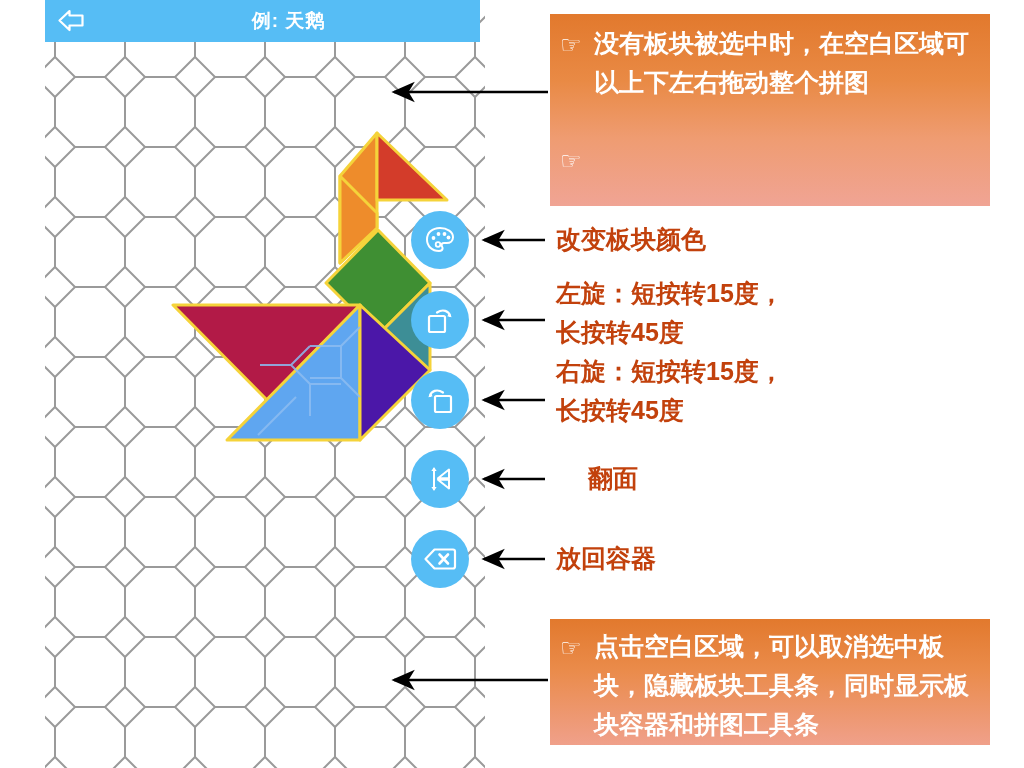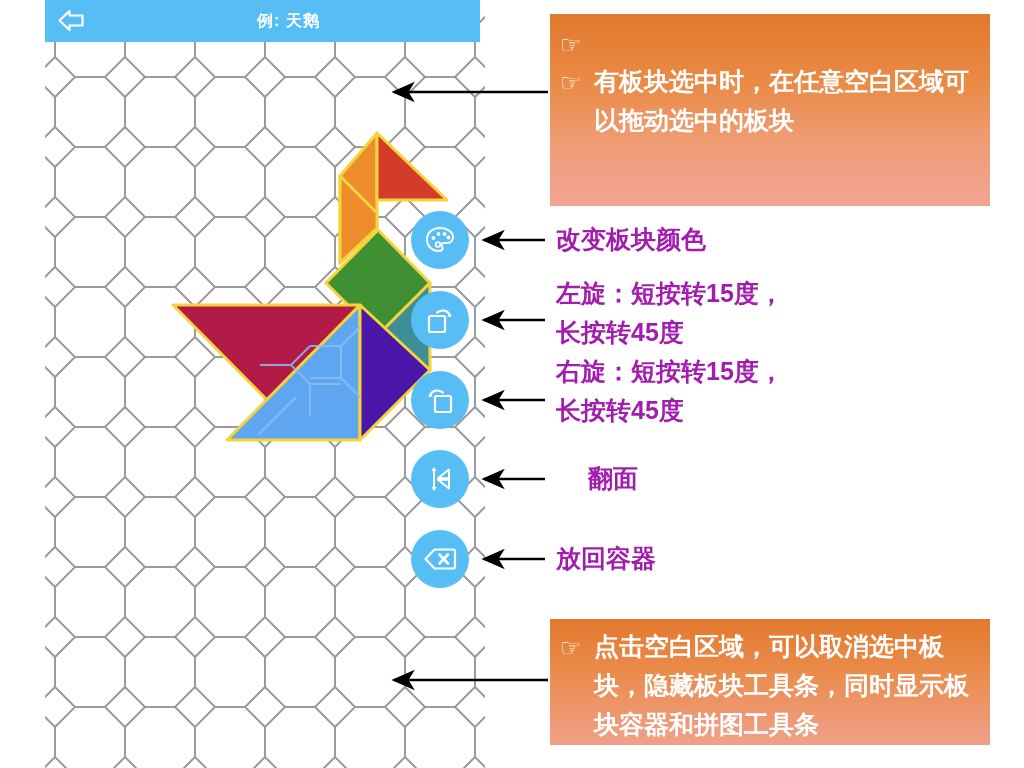--- a/index.html
+++ b/index.html
@@ -51,21 +51,21 @@
     height: 42px;
     display: flex;
     align-items: center;
     justify-content: center;
     flex: none;
   }
   #header-title {
     flex: 1;
     text-align: center;
     color: #ffffff;
-    font-size: 16px;
+    font-size: 19px;
     font-weight: bold;
     letter-spacing: 1px;
     line-height: 42px;
     white-space: nowrap;
   }
 
   
   #tangram {
     position: absolute;
     left: 110px;
@@ -123,21 +123,21 @@
     position: absolute;
     left: 0;
     top: 1px;
     font-size: 24px;
     line-height: 39px;
   }
 
   
   .plain-label {
     position: absolute;
-    color: #a21caf;
+    color: #c2410c;
     font-size: 25px;
     font-weight: bold;
     line-height: 39px;
     white-space: pre-line;
   }
 
   
   #arrows-layer {
     position: absolute;
     left: 0; top: 0;
@@ -263,24 +263,24 @@
     <line x1="545" y1="400" x2="484" y2="400"></line>
     <line x1="545" y1="479" x2="484" y2="479"></line>
     <line x1="545" y1="559" x2="484" y2="559"></line>
     <line x1="548" y1="680" x2="394" y2="680"></line>
   </g>
 </svg>
 
 <div id="note-top" class="note-box">
   <p class="note-para">
     <span class="hand-icon">☞</span>
+    <span>没有板块被选中时，在空白区域可以上下左右拖动整个拼图</span>
   </p>
   <p class="note-para">
     <span class="hand-icon">☞</span>
-    <span>有板块选中时，在任意空白区域可以拖动选中的板块</span>
   </p>
 </div>
 
 <div id="note-bottom" class="note-box">
   <p class="note-para">
     <span class="hand-icon">☞</span>
     <span>点击空白区域，可以取消选中板块，隐藏板块工具条，同时显示板块容器和拼图工具条</span>
   </p>
 </div>
 

